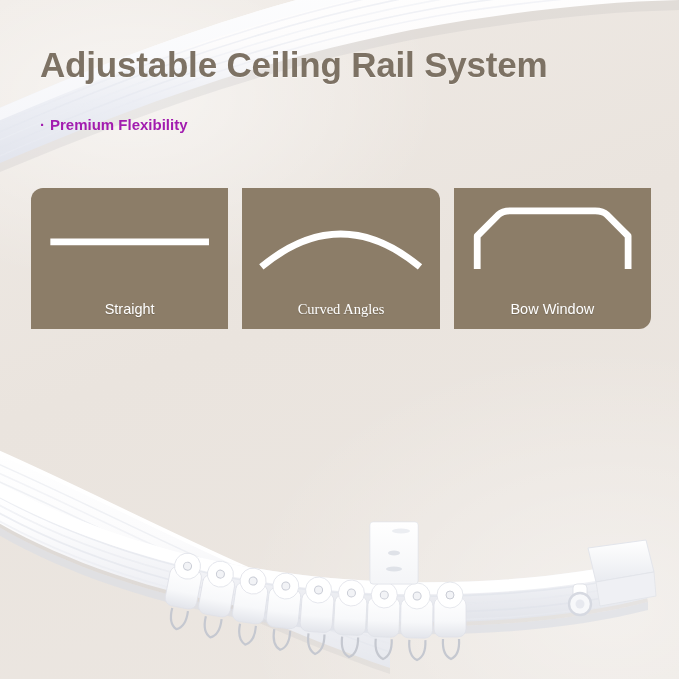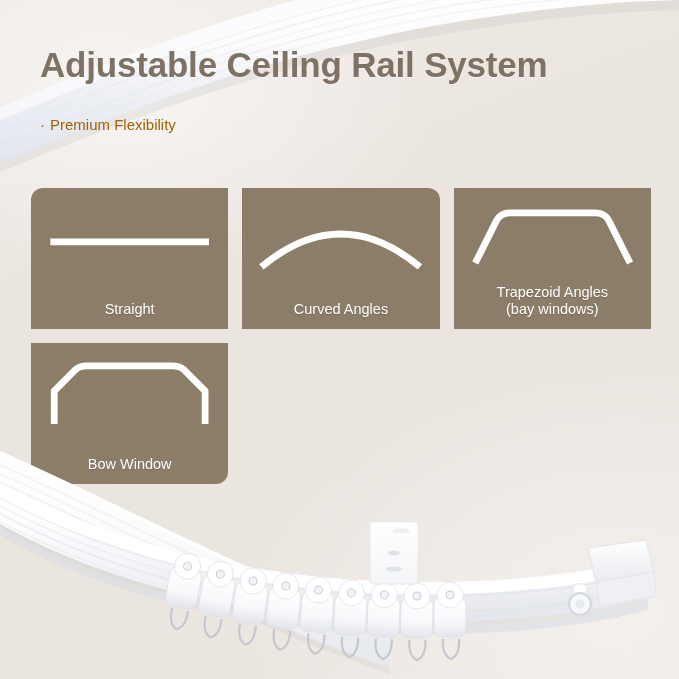--- a/index.html
+++ b/index.html
@@ -68,22 +68,22 @@
     letter-spacing: -0.2px;
     line-height: 1.1;
     white-space: nowrap;
     text-shadow: 0 1px 0 rgba(255,255,255,0.5);
   }
   .bullets {
     margin-top: 15px;
   }
   .bullet {
     font-size: 15px;
-    font-weight: normal;
-    color: #a16207;
+    font-weight: bold;
+    color: #a21caf;
     line-height: 1.0;
     margin-bottom: 16px;
     white-space: nowrap;
     margin-top: 32px;
   }
   .bullet .dot {
     display: inline-block;
     margin-right: 5px;
   }
 
@@ -118,21 +118,21 @@
     bottom: 10px;
     text-align: center;
     color: #ffffff;
     font-size: 14.5px;
     line-height: 1.22;
     font-weight: normal;
     text-shadow: 0 1px 1px rgba(0,0,0,0.18);
   }
   
   .cell.c0 { border-top-left-radius: 12px; }
-  .cell.c2 { border-top-right-radius: 12px; }
+  .cell.c2 { border-top-right-radius: 12px; font-family: Liberation Serif, serif; }
   .cell.c3 { border-bottom-left-radius: 12px; }
   .cell.c5 { border-bottom-right-radius: 12px; }
 
   .shape-stroke {
     fill: none;
     stroke: #ffffff;
     stroke-width: 7;
     stroke-linecap: butt;
     stroke-linejoin: round;
   }
@@ -227,29 +227,20 @@
     <div class="cell c2">
       <svg class="art" viewBox="0 0 204 84" preserveAspectRatio="xMidYMid meet">
         <path class="shape-stroke" stroke-linecap="round" d="M 20 74 Q 102 6, 184 74"></path>
       </svg>
       <div class="caption">
         <div>Curved Angles</div>
       </div>
     </div>
 
 
-    <div class="cell c4">
-      <svg class="art" viewBox="0 0 204 84" preserveAspectRatio="xMidYMid meet">
-        <path class="shape-stroke" d="M 22 70 L 44 26 Q 48 18 58 18 L 146 18 Q 156 18 160 26 L 182 70"></path>
-      </svg>
-      <div class="caption">
-        <div>Trapezoid Angles</div>
-        <div>(bay windows)</div>
-      </div>
-    </div>
 
     <div class="cell c5">
       <svg class="art" viewBox="0 0 204 84" preserveAspectRatio="xMidYMid meet">
         <path class="shape-stroke" d="M 24 76 L 24 42 L 46 20 Q 50 16 58 16 L 146 16 Q 154 16 158 20 L 180 42 L 180 76"></path>
       </svg>
       <div class="caption">
         <div>Bow Window</div>
       </div>
     </div>
   </div>

